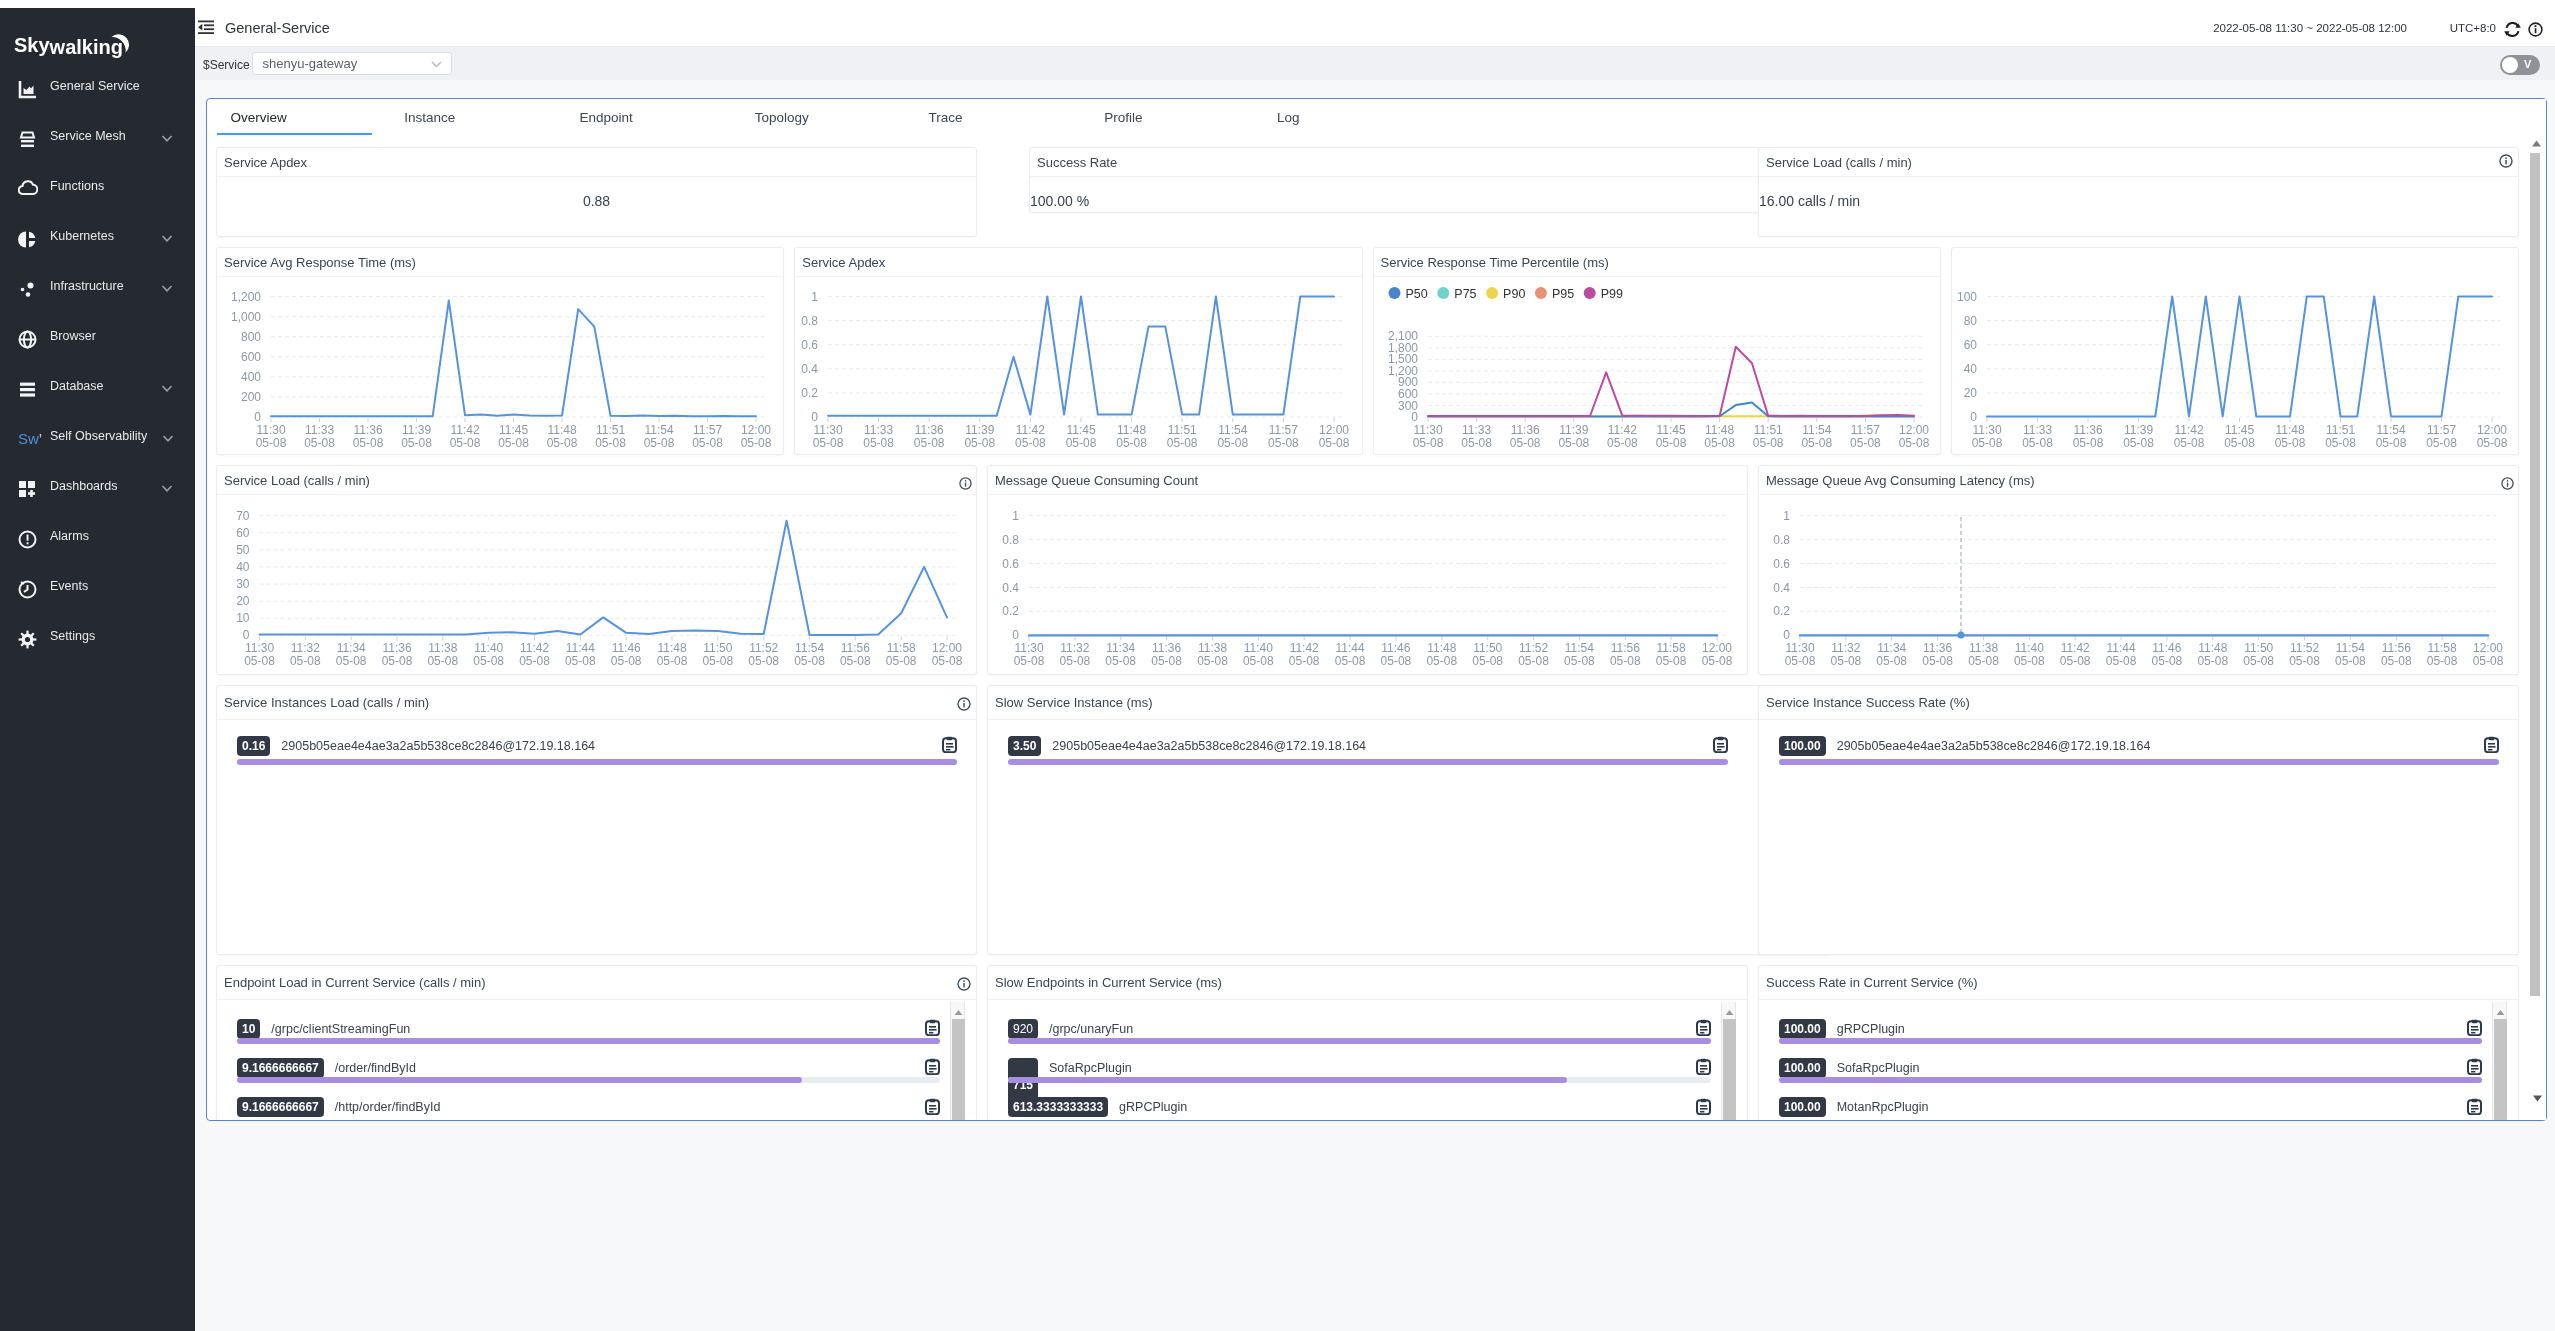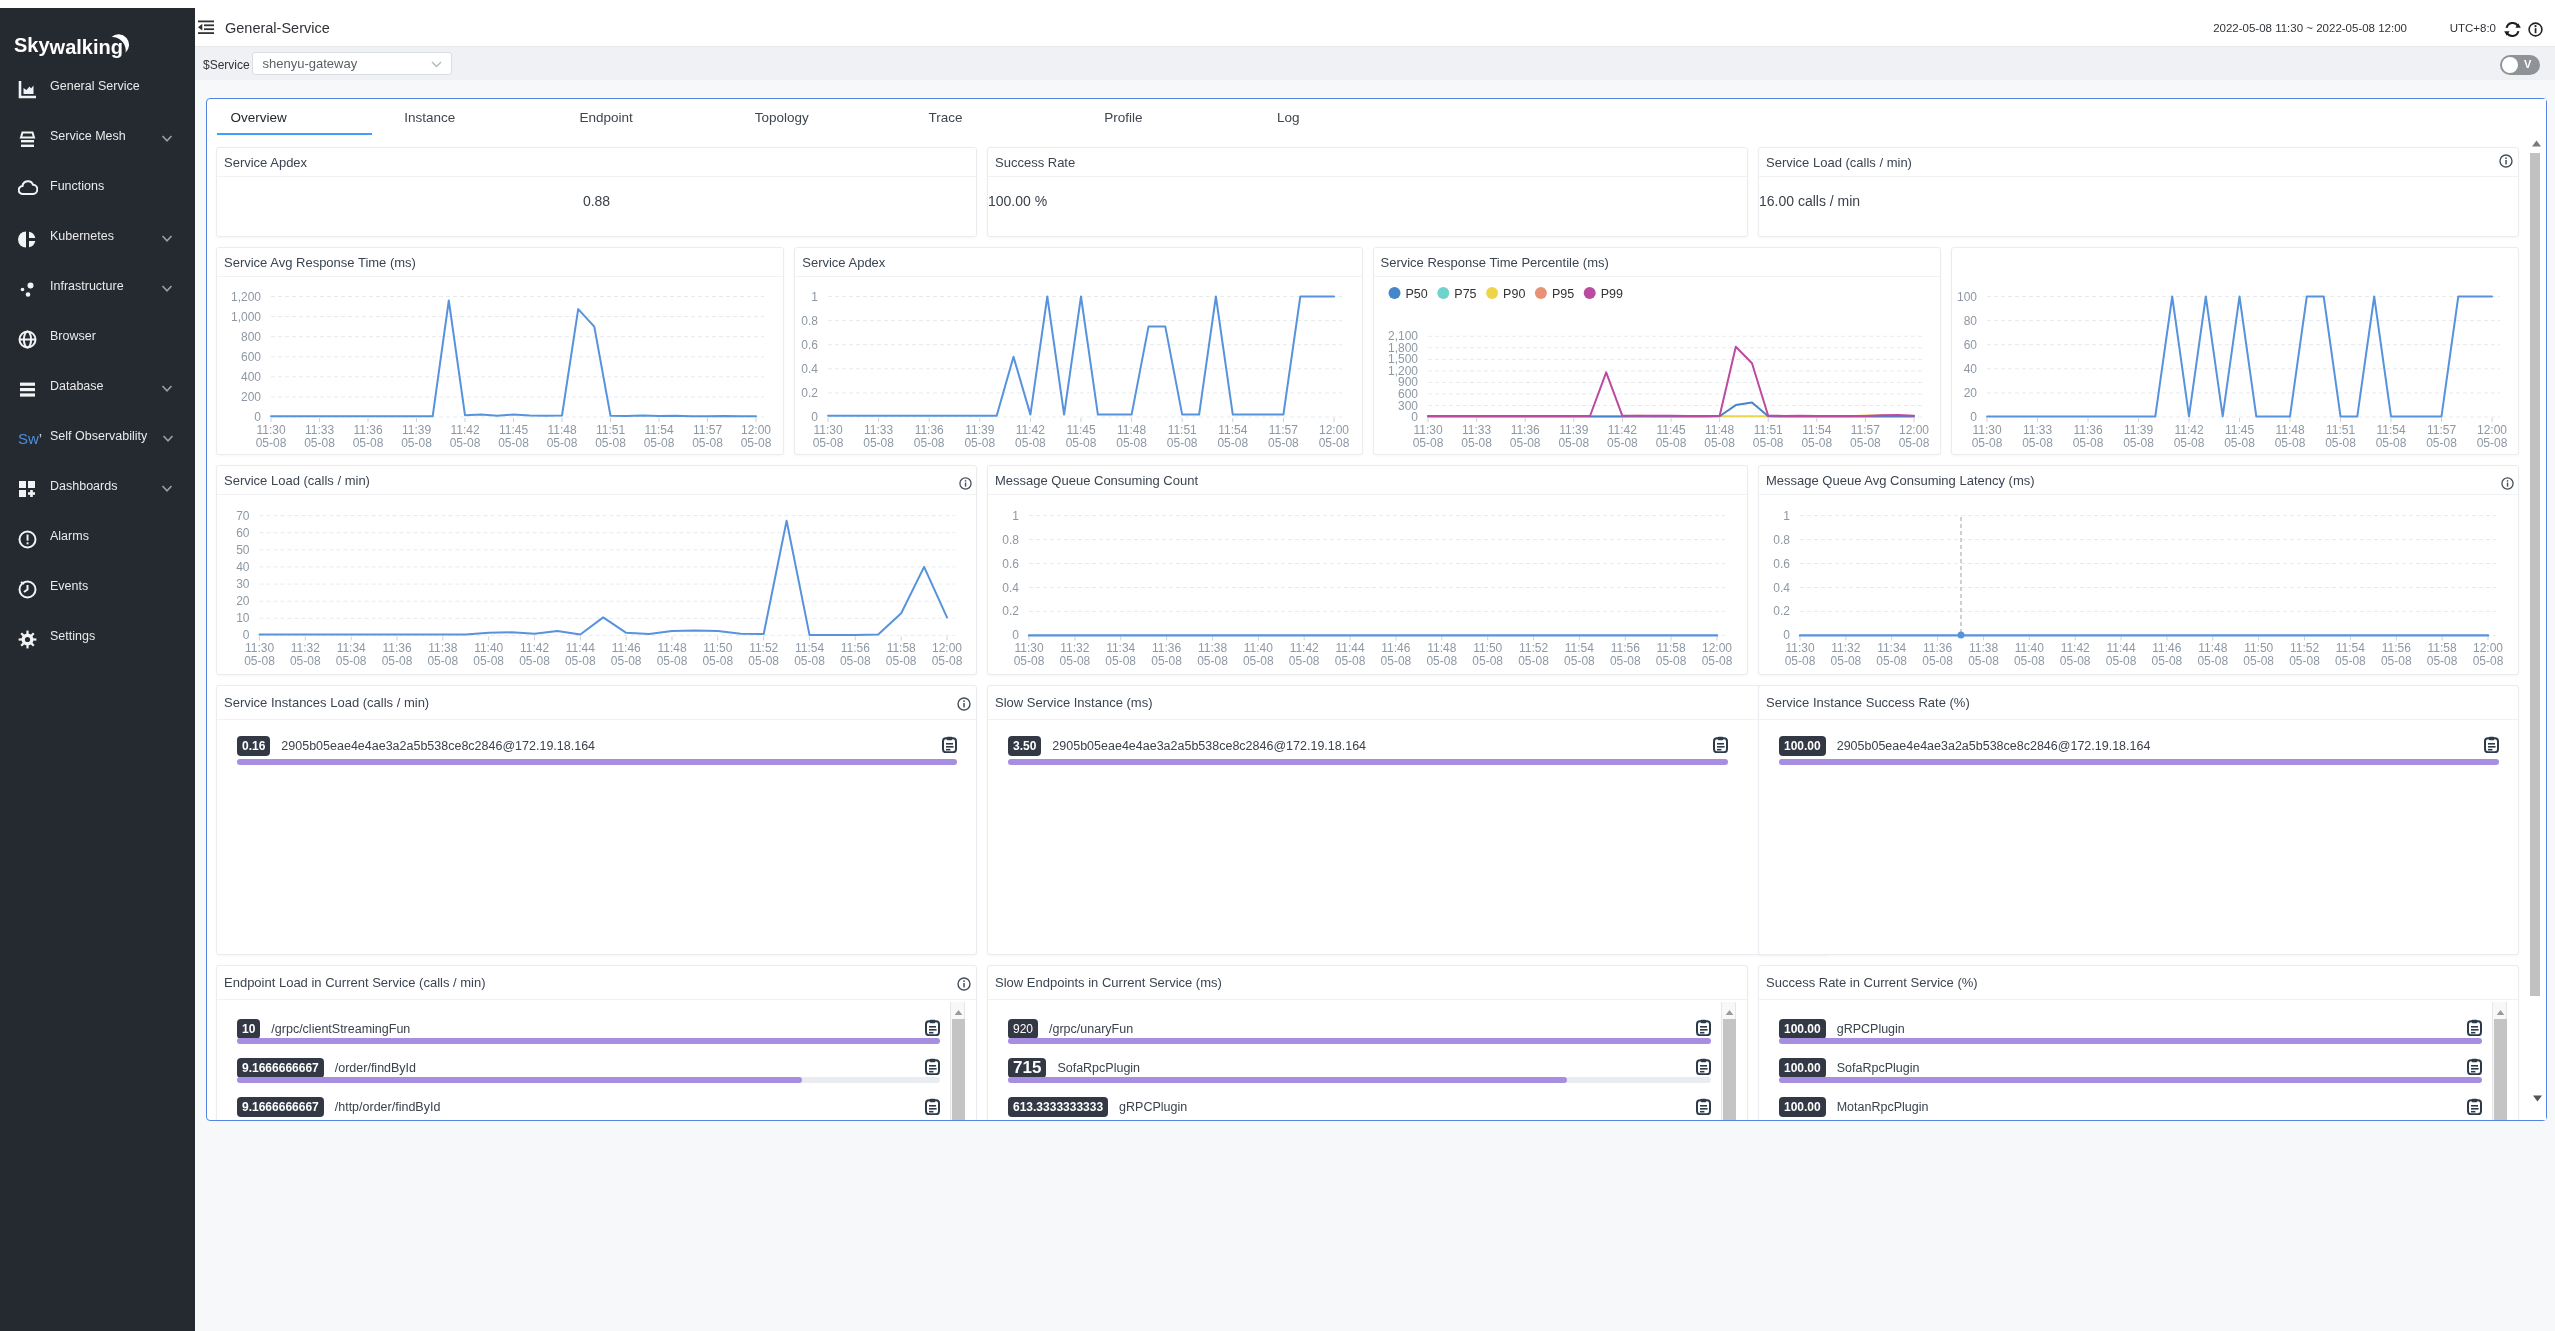--- a/index.html
+++ b/index.html
@@ -147,21 +147,21 @@
 <div class="abs" style="left:721.5px;top:11px;font-size:13.5px;color:#3f464d">Trace</div>
 <div class="abs" style="left:897.2px;top:11px;font-size:13.5px;color:#3f464d">Profile</div>
 <div class="abs" style="left:1070px;top:11px;font-size:13.5px;color:#3f464d">Log</div>
 <div class="abs" style="left:9.5px;top:34px;width:155px;height:2.4px;background:#409eff"></div>
 </div>
 <div class="abs" style="left:206px;top:98px;width:2330px;height:1022px;overflow:hidden;border-radius:4px">
 <div class="card" style="left:10px;top:49px;width:761px;height:90px">
       <div class="ct">Service Apdex</div>
 <div style="position:absolute;left:0;top:45px;width:759px;text-align:center;font-size:14px;color:#3b424c">0.88</div>
 </div>
-<div class="card" style="left:781px;top:49px;width:761px;height:90px">
+<div class="card" style="left:823px;top:49px;width:761px;height:66px">
       <div class="ct">Success Rate</div>
 <div style="position:absolute;left:0;top:45px;width:759px;text-align:left;font-size:14px;color:#3b424c">100.00 %</div>
 </div>
 <div class="card" style="left:1552px;top:49px;width:761px;height:90px">
       <div class="ct">Service Load (calls / min)</div>
 <div style="position:absolute;left:0;top:45px;width:759px;text-align:left;font-size:14px;color:#3b424c">16.00 calls / min</div>
 <svg style="position:absolute;left:740px;top:6px" width="14" height="14" viewBox="0 0 14 14">
         <circle cx="7" cy="7" r="6" fill="none" stroke="#44505c" stroke-width="1.4"></circle>
         <rect x="6.3" y="6" width="1.5" height="4.4" fill="#44505c"></rect>
         <rect x="6.3" y="3.4" width="1.5" height="1.6" fill="#44505c"></rect>
@@ -727,21 +727,21 @@
           <rect x="1" y="2.2" width="13" height="14" rx="3" fill="none" stroke="#2c3a49" stroke-width="2"></rect>
           <rect x="4.6" y="0.8" width="5.8" height="3.4" rx="1.2" fill="#2c3a49"></rect>
           <rect x="4" y="7" width="7" height="1.6" fill="#2c3a49"></rect>
           <rect x="4" y="10" width="7.6" height="1.6" fill="#2c3a49"></rect>
           <rect x="4" y="12.9" width="4.4" height="1.6" fill="#2c3a49"></rect>
         </svg>
       </div>
       <div style="position:absolute;left:20px;top:72.5px;width:703px;height:6px;border-radius:3px;background:#e9edf2">
         <div style="width:100.0%;height:6px;border-radius:3px;background:#a78ee0"></div>
       </div>
-<div style="position:absolute;left:20px;top:92.4px;height:20px"><span style="display:inline-block;background:#333845;color:#fff;font-size:17px;font-weight:bold;line-height:20px;padding:0 5px;border-radius:4px;vertical-align:top">715</span><span style="display:inline-block;margin-left:11px;font-size:12.5px;color:#3b424c;line-height:20px;vertical-align:top">SofaRpcPlugin</span></div>
+<div style="position:absolute;left:20px;top:92.4px;height:20px"><span style="display:inline-block;background:#333845;color:#fff;font-size:12px;font-weight:bold;line-height:20px;padding:17px 5px;border-radius:4px;vertical-align:top">715</span><span style="display:inline-block;margin-left:11px;font-size:12.5px;color:#3b424c;line-height:20px;vertical-align:top">SofaRpcPlugin</span></div>
       <div style="position:absolute;left:20px;top:92.9px;width:703px;height:17px">
         <svg width="15" height="17" viewBox="0 0 15 17" style="position:absolute;right:0;top:0">
           <rect x="1" y="2.2" width="13" height="14" rx="3" fill="none" stroke="#2c3a49" stroke-width="2"></rect>
           <rect x="4.6" y="0.8" width="5.8" height="3.4" rx="1.2" fill="#2c3a49"></rect>
           <rect x="4" y="7" width="7" height="1.6" fill="#2c3a49"></rect>
           <rect x="4" y="10" width="7.6" height="1.6" fill="#2c3a49"></rect>
           <rect x="4" y="12.9" width="4.4" height="1.6" fill="#2c3a49"></rect>
         </svg>
       </div>
       <div style="position:absolute;left:20px;top:111.9px;width:703px;height:6px;border-radius:3px;background:#e9edf2">

